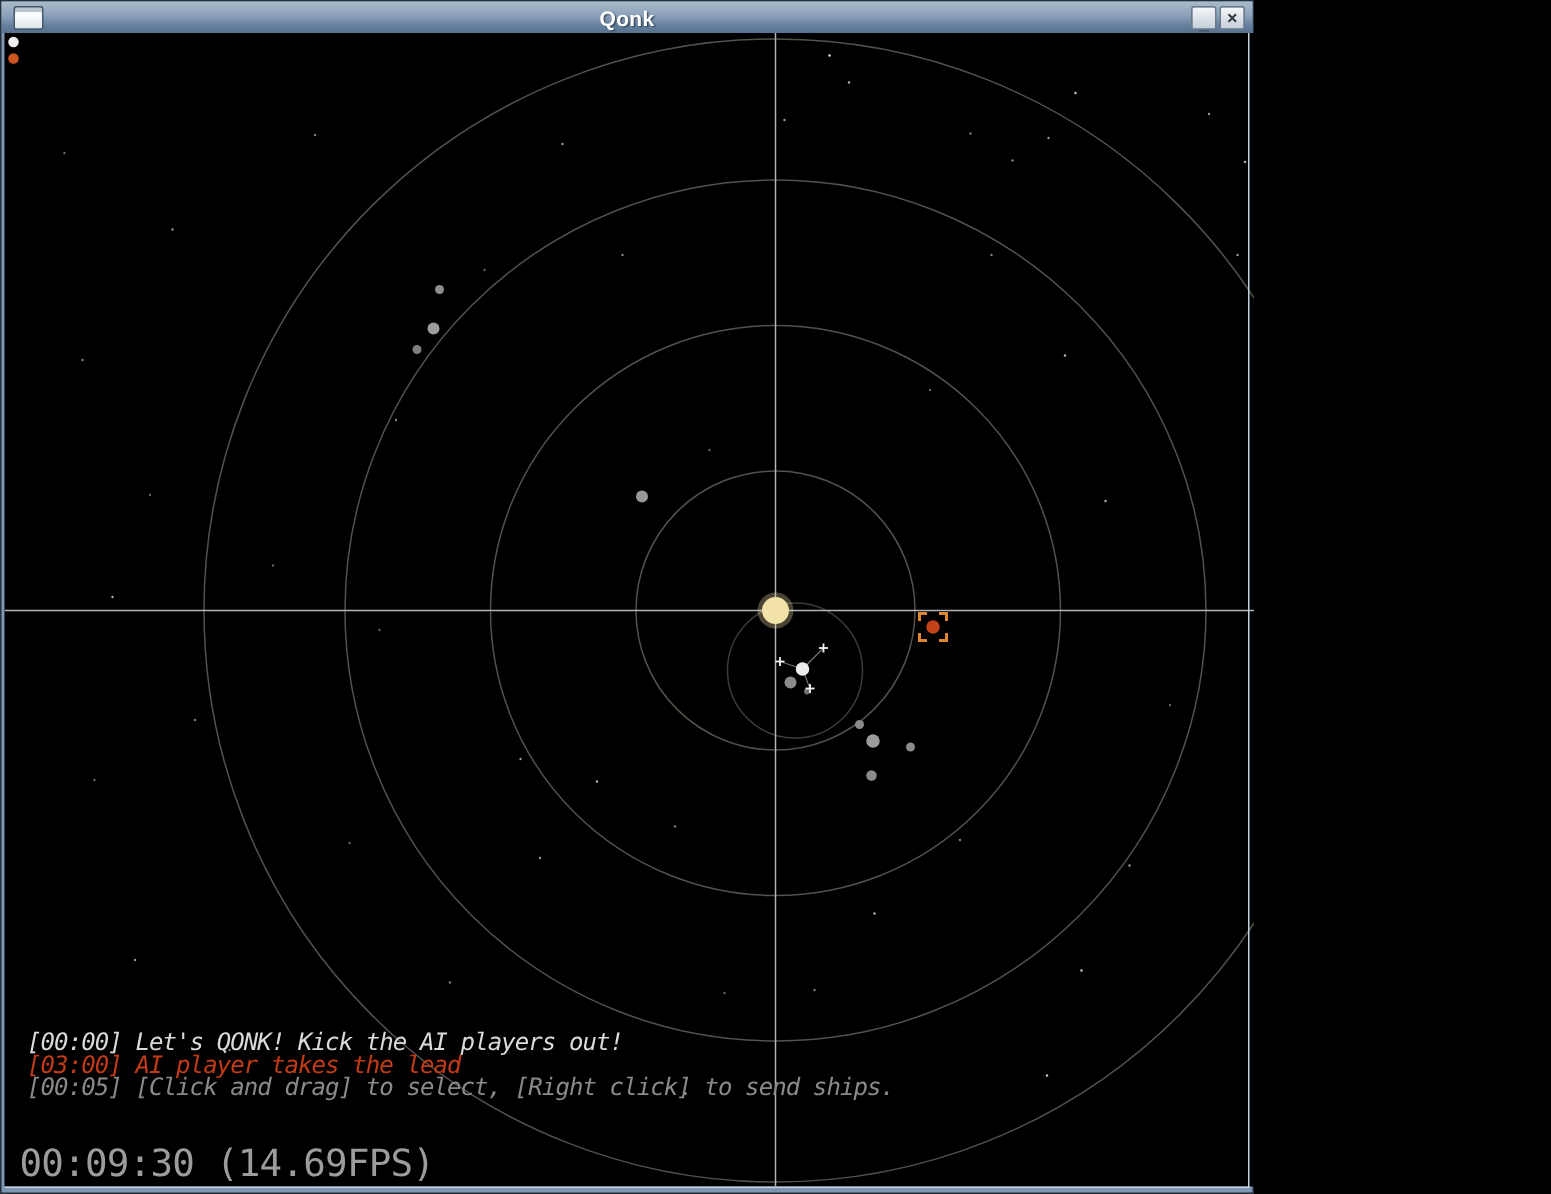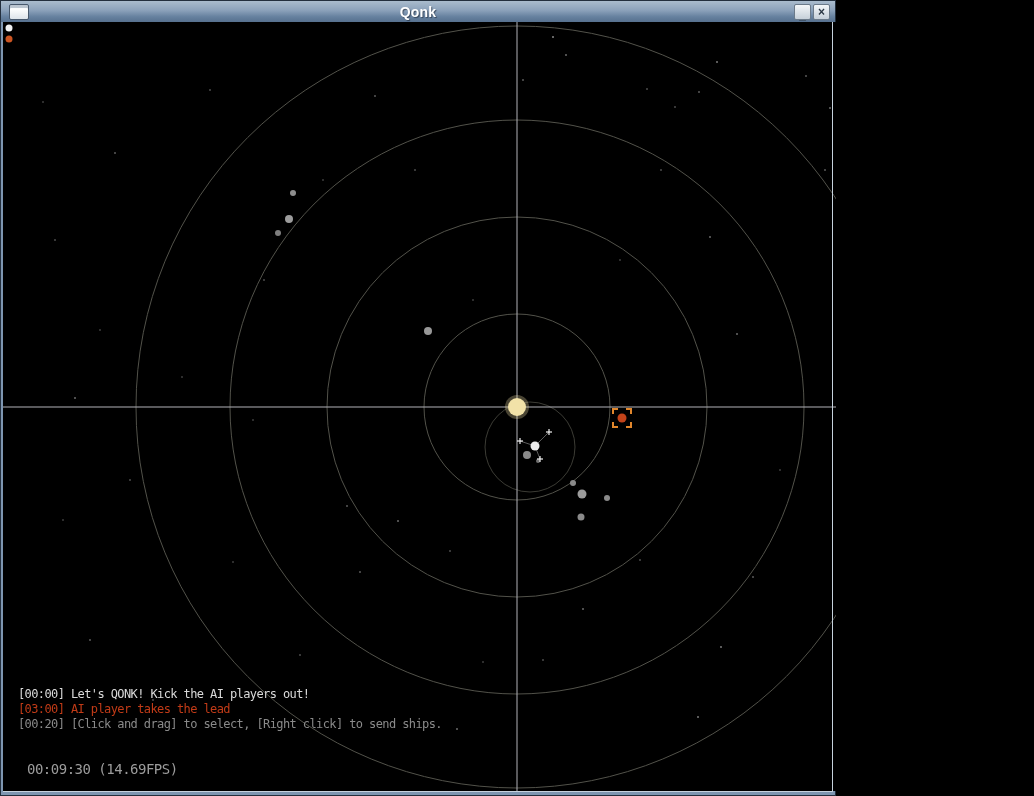--- a/index.html
+++ b/index.html
@@ -46,30 +46,31 @@
     background:#c6d2dd;z-index:2;
   }
   .window::after{
     content:"";position:absolute;left:3px;right:3px;bottom:4px;height:1px;
     background:#c6d2dd;z-index:2;
   }
   svg.field{position:absolute;left:0;top:0;width:1027px;height:769px;display:block;}
   .messages{
     position:absolute;left:15px;top:665px;
     font-family:"DejaVu Sans Mono",monospace;
-    font-size:12px;letter-spacing:-0.6px;line-height:15px;
+    font-size:16px;letter-spacing:-0.6px;line-height:15px;
     white-space:pre;
+    font-style:italic;
   }
   .msg-normal{color:#dadada;}
   .msg-alert{color:#c23b17;}
   .msg-hint{color:#8a8a8a;}
   .clock{
-    position:absolute;left:24px;top:739px;
+    position:absolute;left:10px;top:739px;
     font-family:"DejaVu Sans Mono",monospace;
-    font-size:14px;letter-spacing:-0.5px;color:#9c9c9c;white-space:pre;
+    font-size:25px;letter-spacing:-0.5px;color:#9c9c9c;white-space:pre;
   }
 </style>
 </head>
 <body>
 
 <div class="window">
   <div class="titlebar">
     <div class="window-icon"></div>
     <div class="title">Qonk</div>
     <div class="tb-buttons">
@@ -198,16 +199,16 @@
           <path d="M 628 392 L 628 387 L 623 387" fill="none" stroke="#e0862c" stroke-width="2"></path>
           <path d="M 610 400 L 610 405 L 615 405" fill="none" stroke="#e0862c" stroke-width="2"></path>
           <path d="M 628 400 L 628 405 L 623 405" fill="none" stroke="#e0862c" stroke-width="2"></path>
         </g>
       <g>
           <circle cx="6" cy="6" r="3.5" fill="#f0f0f0"></circle>
           <circle cx="6" cy="17" r="3.5" fill="#cc5522"></circle>
         </g>
     </svg>
 
-    <div class="messages"><div class="msg-normal">[00:00] Let's QONK! Kick the AI players out!</div><div class="msg-alert">[03:00] AI player takes the lead</div><div class="msg-hint">[00:20] [Click and drag] to select, [Right click] to send ships.</div></div>
+    <div class="messages"><div class="msg-normal">[00:00] Let's QONK! Kick the AI players out!</div><div class="msg-alert">[03:00] AI player takes the lead</div><div class="msg-hint">[00:05] [Click and drag] to select, [Right click] to send ships.</div></div>
     <div class="clock">00:09:30 (14.69FPS)</div>
   </div>
 </div>
 
 </body></html>

